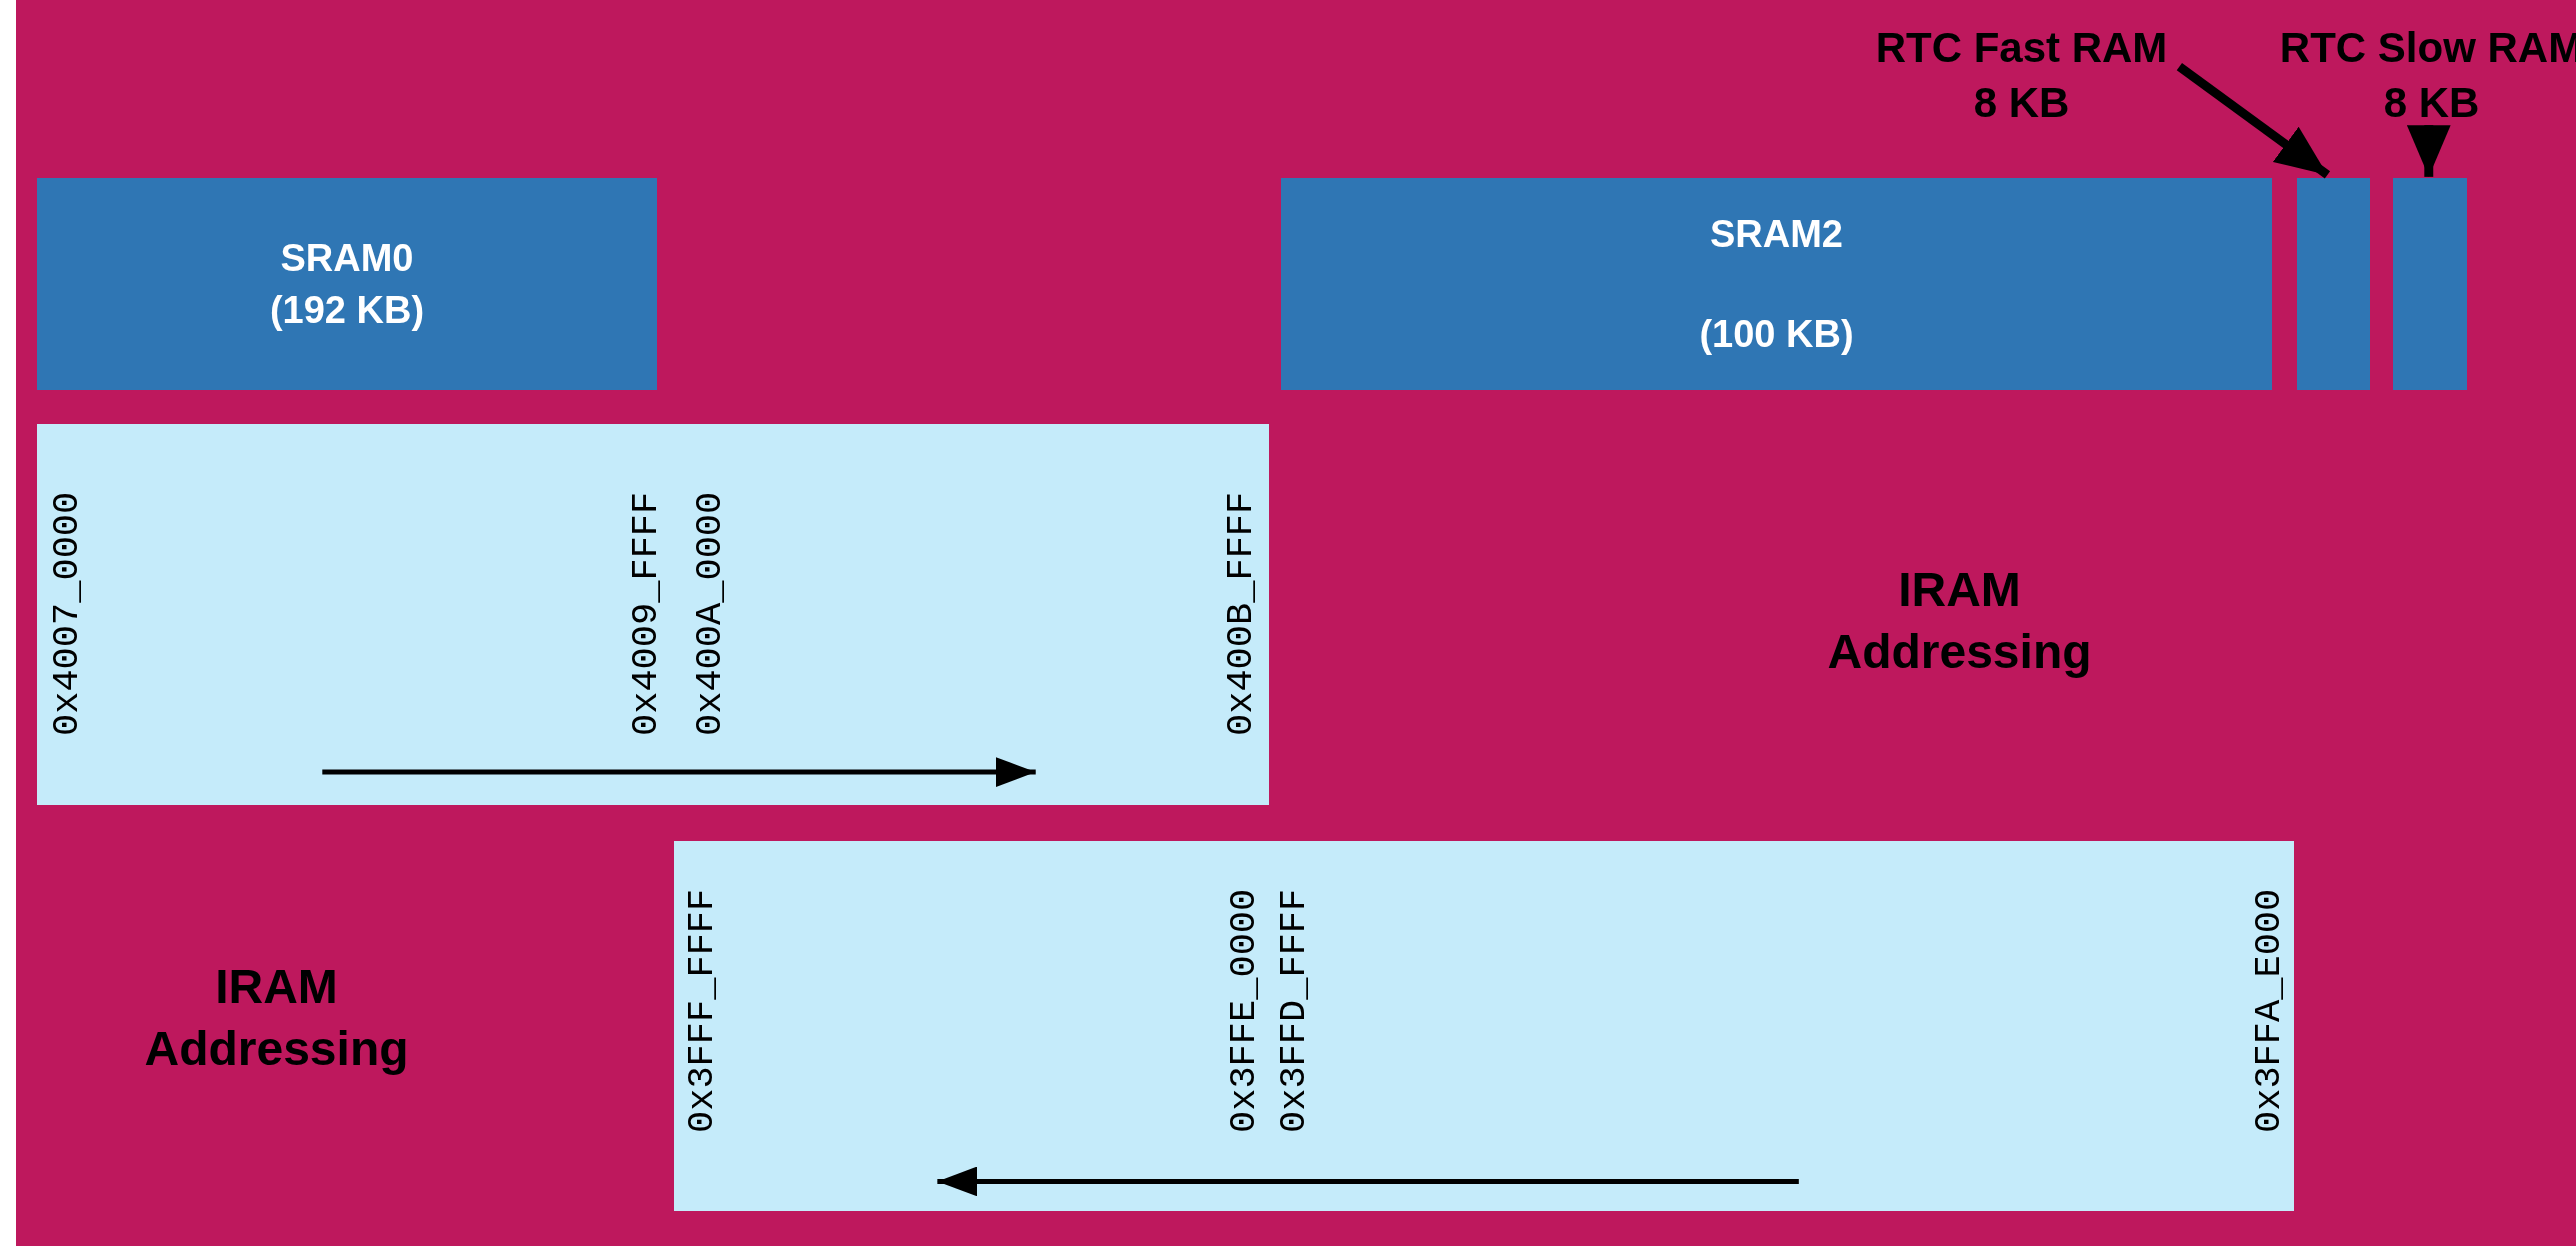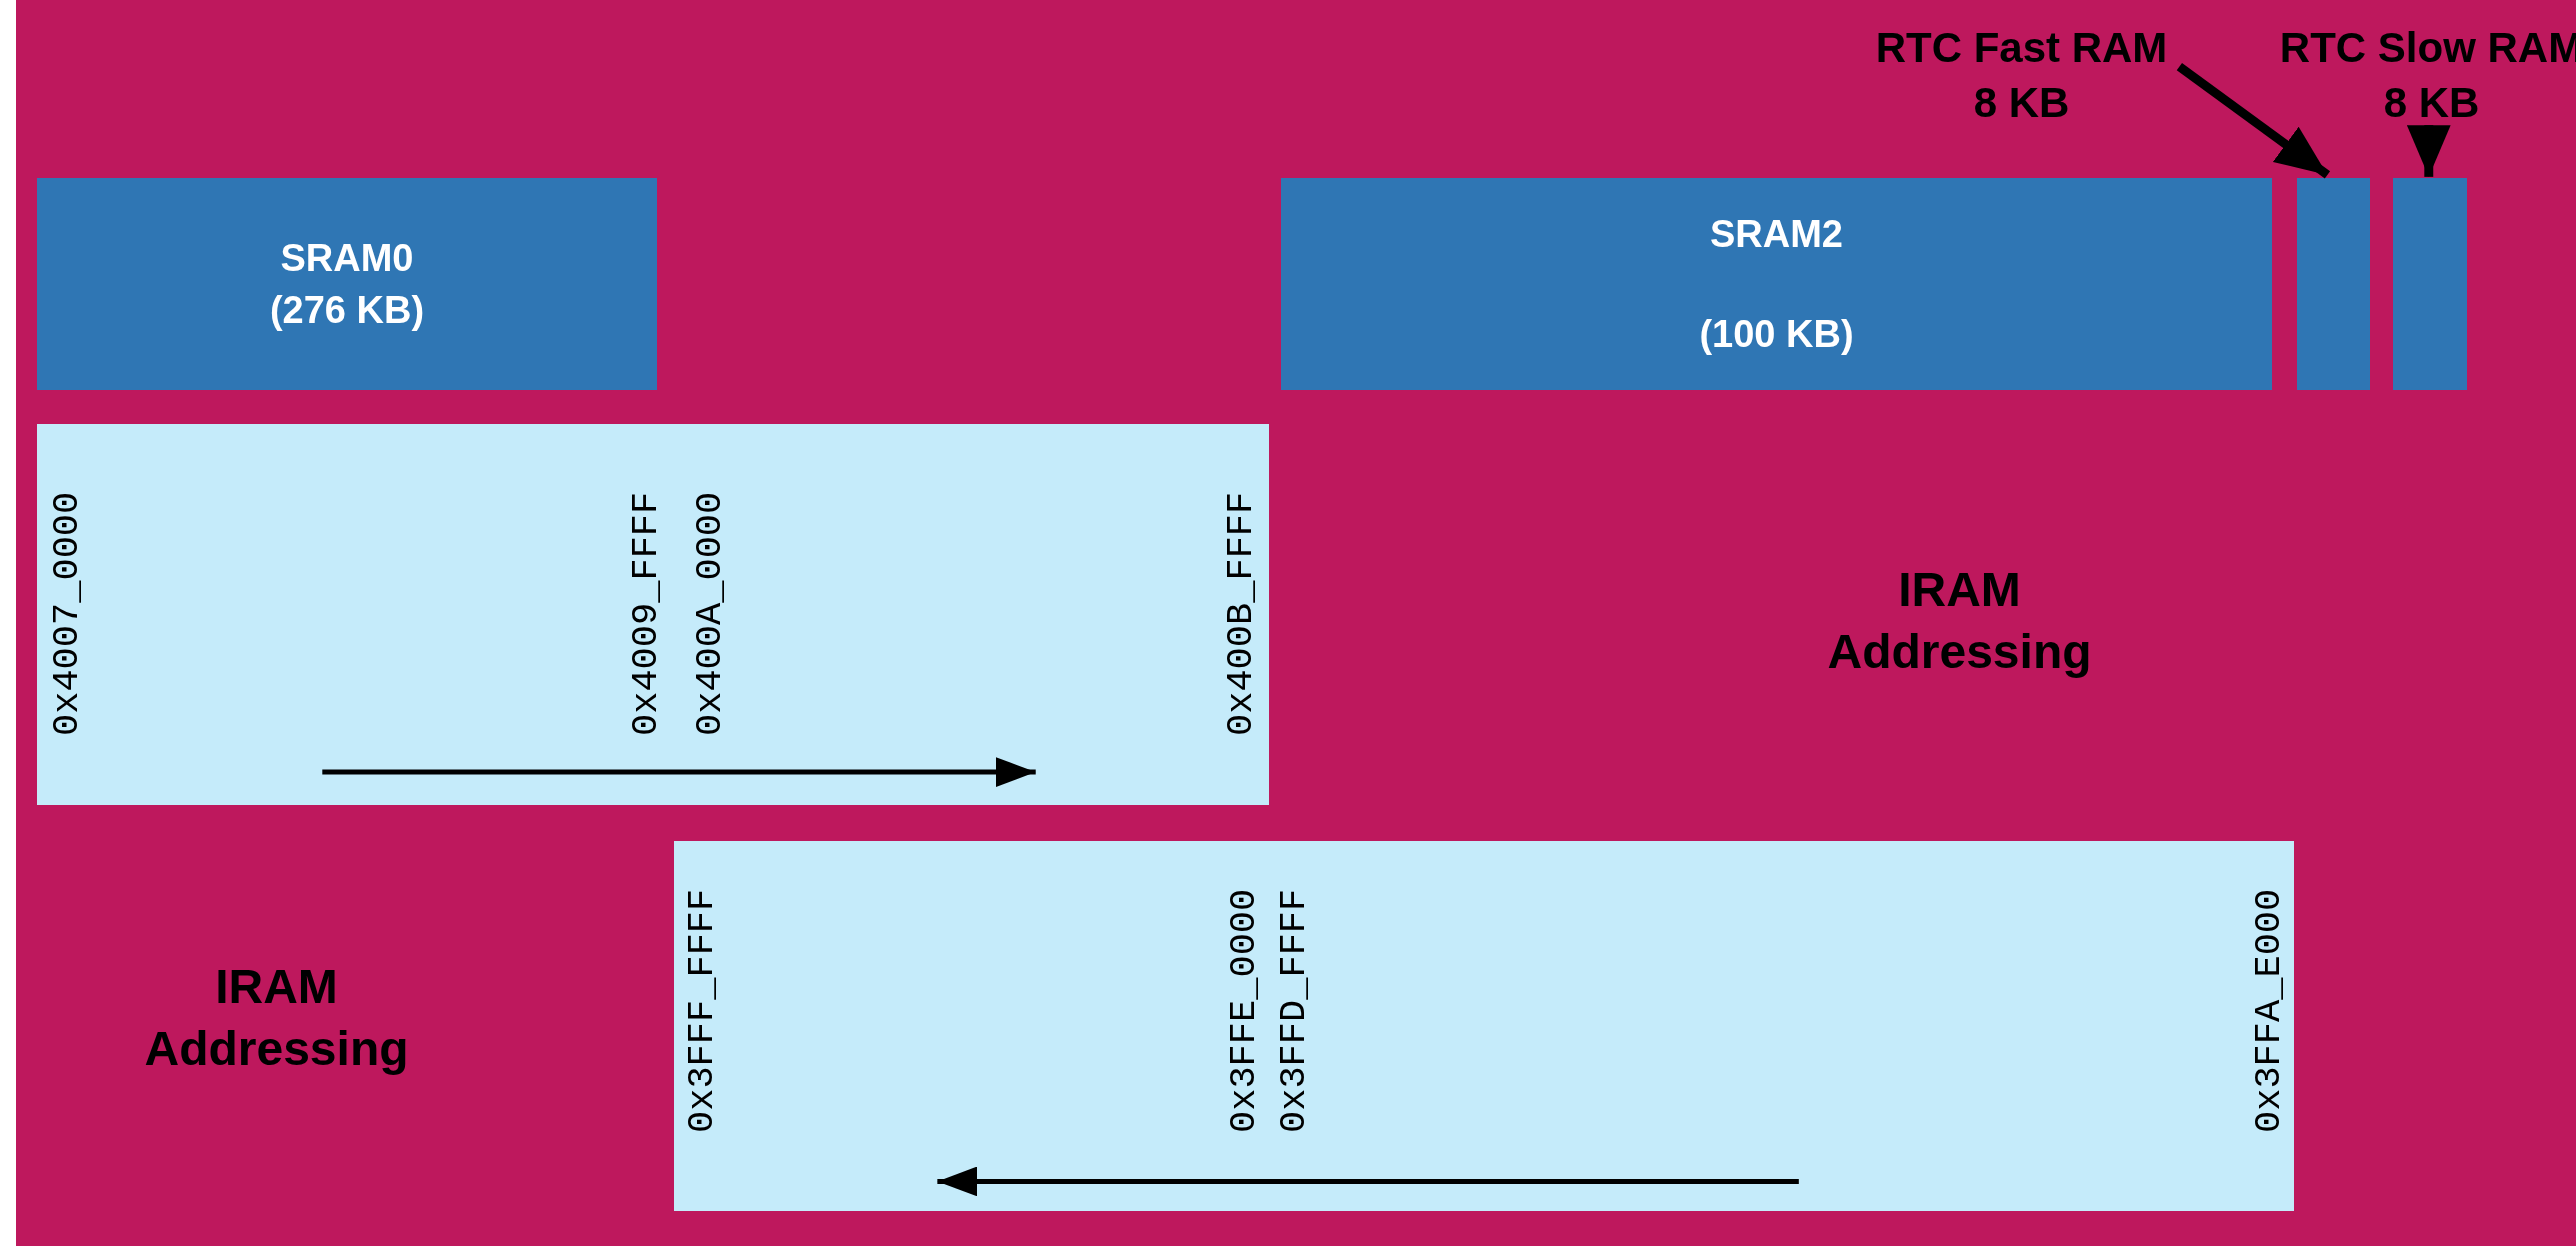--- a/index.html
+++ b/index.html
@@ -69,21 +69,21 @@
     <div>RTC Fast RAM</div>
     <div>8 KB</div>
   </div>
   <div class="anno rtc-label" id="rtc-slow-label">
     <div>RTC Slow RAM</div>
     <div>8 KB</div>
   </div>
 
   <div class="blk" id="sram0">
     <div>SRAM0</div>
-    <div>(276 KB)</div>
+    <div>(192 KB)</div>
   </div>
   <div class="blk" id="sram2">
     <div>SRAM2</div>
     <div>(100 KB)</div>
   </div>
   <div class="blk" id="rtc-fast"></div>
   <div class="blk" id="rtc-slow"></div>
 
   <div class="region" id="iram-region"></div>
   <div class="addr a1">0x4007_0000</div>

